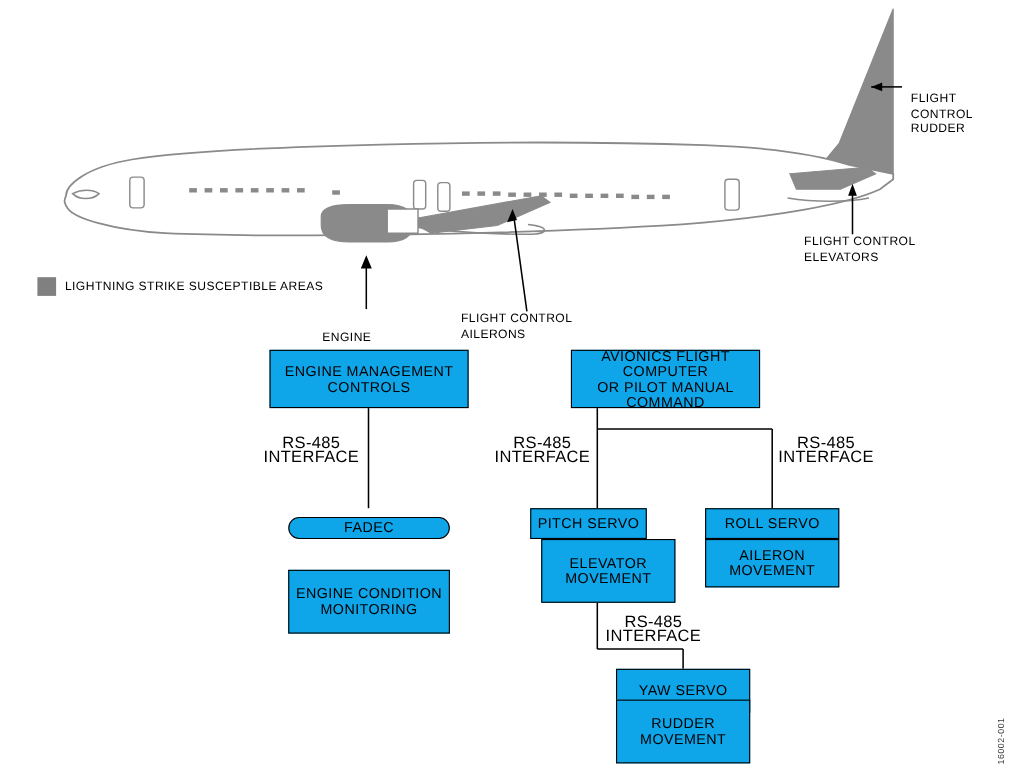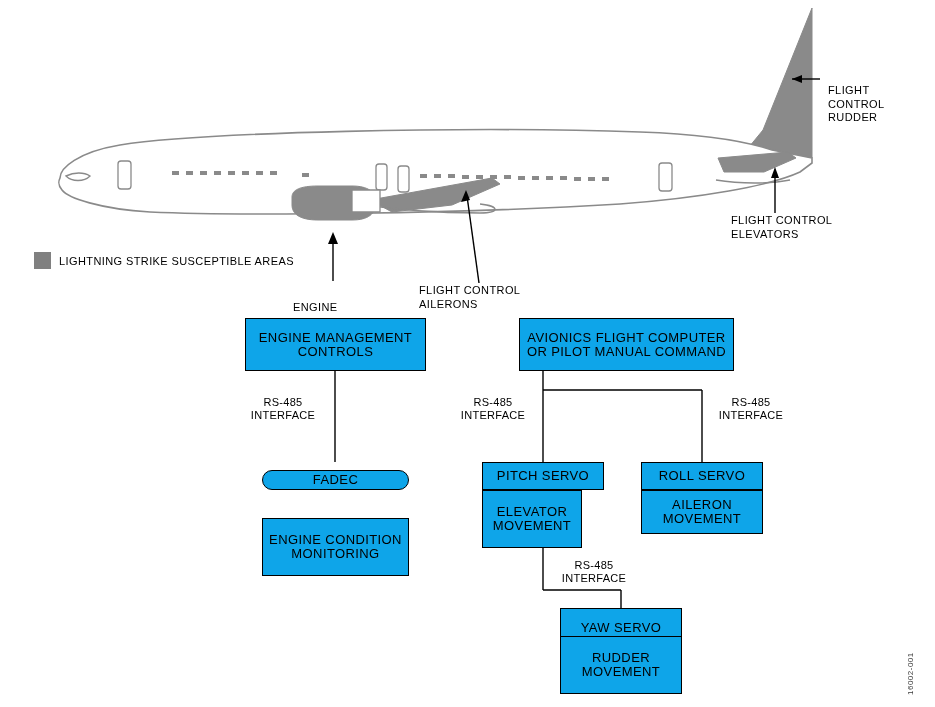--- a/index.html
+++ b/index.html
@@ -42,21 +42,21 @@
     align-items: center;
     justify-content: center;
     text-align: center;
     font-size: 13px;
     line-height: 14px;
     letter-spacing: 0.4px;
     white-space: pre-line;
   }
   .iflabel {
     position: absolute;
-    font-size: 11px;
+    font-size: 15px;
     line-height: 13px;
     letter-spacing: 0.3px;
     text-align: center;
     white-space: pre-line;
   }
   .legend-swatch {
     position: absolute;
     width: 17px;
     height: 17px;
   }
@@ -183,31 +183,31 @@
 AILERONS</div>
 
   <div class="lbl center" style="left:293px; top:282px; width:80px;margin-top:19px;">ENGINE</div>
 
   <div class="legend-swatch" style="left:34px; top:252px; background:#808080;"></div>
   <div class="lbl left" style="left:59px; top:255px;">LIGHTNING STRIKE SUSCEPTIBLE AREAS</div>
 
   <div class="box" style="left:245px; top:318px; width:181px; height:53px;">ENGINE MANAGEMENT
 CONTROLS</div>
 
-  <div class="box" style="left:519px; top:318px; width:215px; height:53px;">AVIONICS FLIGHT COMPUTER
+  <div class="box" style="left:519px; top:318px; width:172px; height:53px;">AVIONICS FLIGHT COMPUTER
 OR PILOT MANUAL COMMAND</div>
 
   <div class="box" style="left:262px; top:470px; width:147px; height:20px;border-radius:10px;">FADEC</div>
 
   <div class="box" style="left:262px; top:518px; width:147px; height:58px;">ENGINE CONDITION
 MONITORING</div>
 
-  <div class="box" style="left:482px; top:462px; width:122px; height:28px;">PITCH SERVO</div>
-
-  <div class="box" style="left:482px; top:490px; width:100px; height:58px;">ELEVATOR
+  <div class="box" style="left:482px; top:462px; width:106px; height:28px;">PITCH SERVO</div>
+
+  <div class="box" style="left:492px; top:490px; width:122px; height:58px;">ELEVATOR
 MOVEMENT</div>
 
   <div class="box" style="left:641px; top:462px; width:122px; height:28px;">ROLL SERVO</div>
 
   <div class="box" style="left:641px; top:490px; width:122px; height:44px;">AILERON
 MOVEMENT</div>
 
   <div class="box" style="left:560px; top:608px; width:122px; height:40px;">YAW SERVO</div>
 
   <div class="box" style="left:560px; top:636px; width:122px; height:58px;">RUDDER

